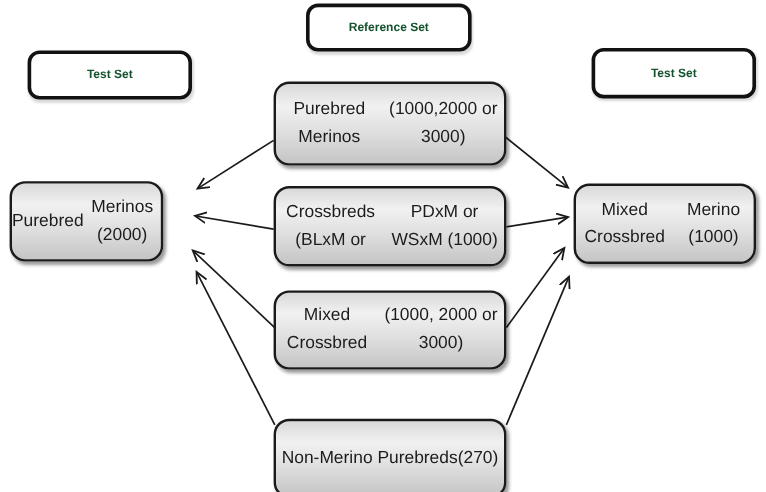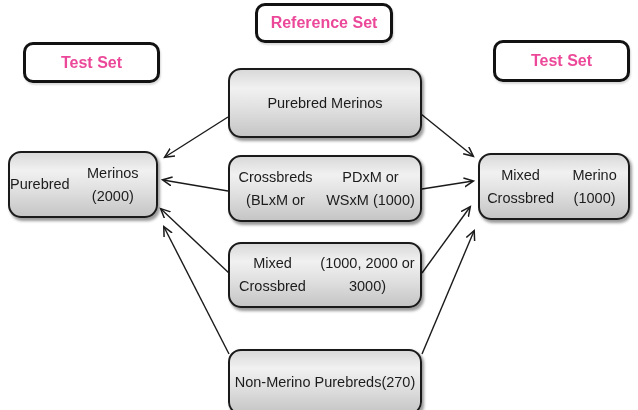--- a/index.html
+++ b/index.html
@@ -4,38 +4,38 @@
 <style>
   html,body { margin:0; padding:0; background:#ffffff; }
   .canvas {
     position:relative; width:638px; height:410px; background:#ffffff;
     font-family:"Liberation Sans", sans-serif; overflow:hidden;
   }
   .arrows { position:absolute; left:0; top:0; width:638px; height:410px; pointer-events:none; }
   .label-box {
     position:absolute; background:#ffffff; border:3px solid #121212; border-radius:10px;
     display:flex; align-items:center; justify-content:center;
-    font-weight:bold; font-size:16px; color:#ec4899;
+    font-weight:bold; font-size:10px; color:#14532d;
     box-shadow:1px 2px 2px rgba(0,0,0,0.15); box-sizing:border-box;
   }
   .node {
     position:absolute; border:2px solid #1a1a1a; border-radius:13px;
     background:linear-gradient(180deg,#d9d9d9 0%, #f1f1f1 28%, #dedede 62%, #c5c5c5 100%);
     display:flex; align-items:center; justify-content:center;
     font-size:14.5px; color:#1c1c1c; text-align:center; line-height:23px;
     box-shadow:2px 2.5px 3px rgba(0,0,0,0.4); box-sizing:border-box;
   }
   .ref-label        { left:255px; top:3px;   width:138px; height:40px; }
   .test-left-label  { left:23px;  top:42px;  width:137px; height:41px; }
   .test-right-label { left:493px; top:40px;  width:137px; height:42px; }
   .node-c1   { left:228px; top:68px;  width:194px; height:70px; }
   .node-c2   { left:228px; top:155px; width:194px; height:67px;text-align:center; }
   .node-c3   { left:228px; top:242px; width:194px; height:66px; }
   .node-c4   { left:228px; top:349px; width:194px; height:66px; }
-  .node-left { left:8px;   top:151px; width:150px; height:67px; }
+  .node-left { left:8px;   top:151px; width:128px; height:67px; }
   .node-right{ left:478px; top:153px; width:152px; height:67px; }
 </style>
 </head>
 <body>
 
 <div class="canvas">
 
   <svg class="arrows" viewBox="0 0 638 410">
     <defs>
       <marker id="ah" markerWidth="12" markerHeight="12" refX="9" refY="5" orient="auto" markerUnits="userSpaceOnUse">
@@ -61,20 +61,21 @@
   <div class="label-box test-left-label">
     <span>Test Set</span>
   </div>
 
   <div class="label-box test-right-label">
     <span>Test Set</span>
   </div>
 
   <div class="node node-c1">
     <span>Purebred Merinos</span>
+    <span>(1000,2000 or 3000)</span>
   </div>
 
   <div class="node node-c2">
     <span>Crossbreds (BLxM or</span>
     <span>PDxM or WSxM (1000)</span>
   </div>
 
   <div class="node node-c3">
     <span>Mixed Crossbred</span>
     <span>(1000, 2000 or 3000)</span>

